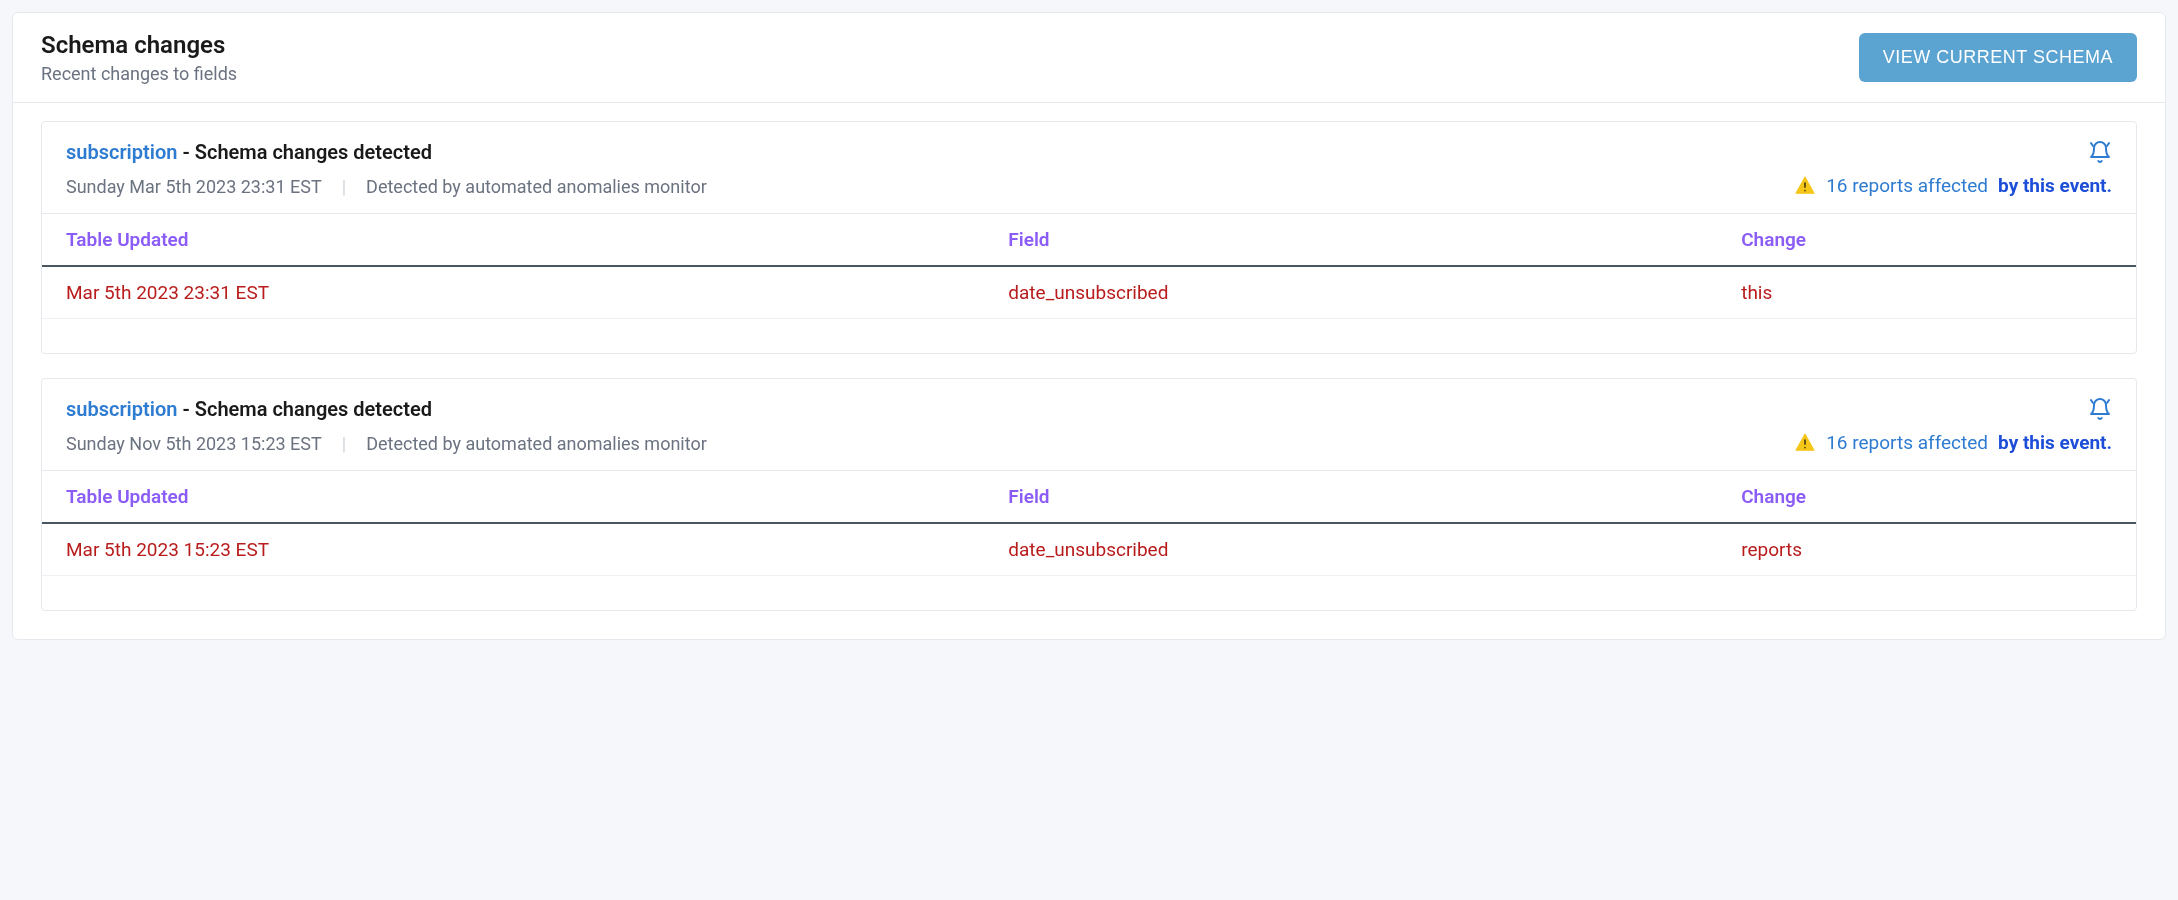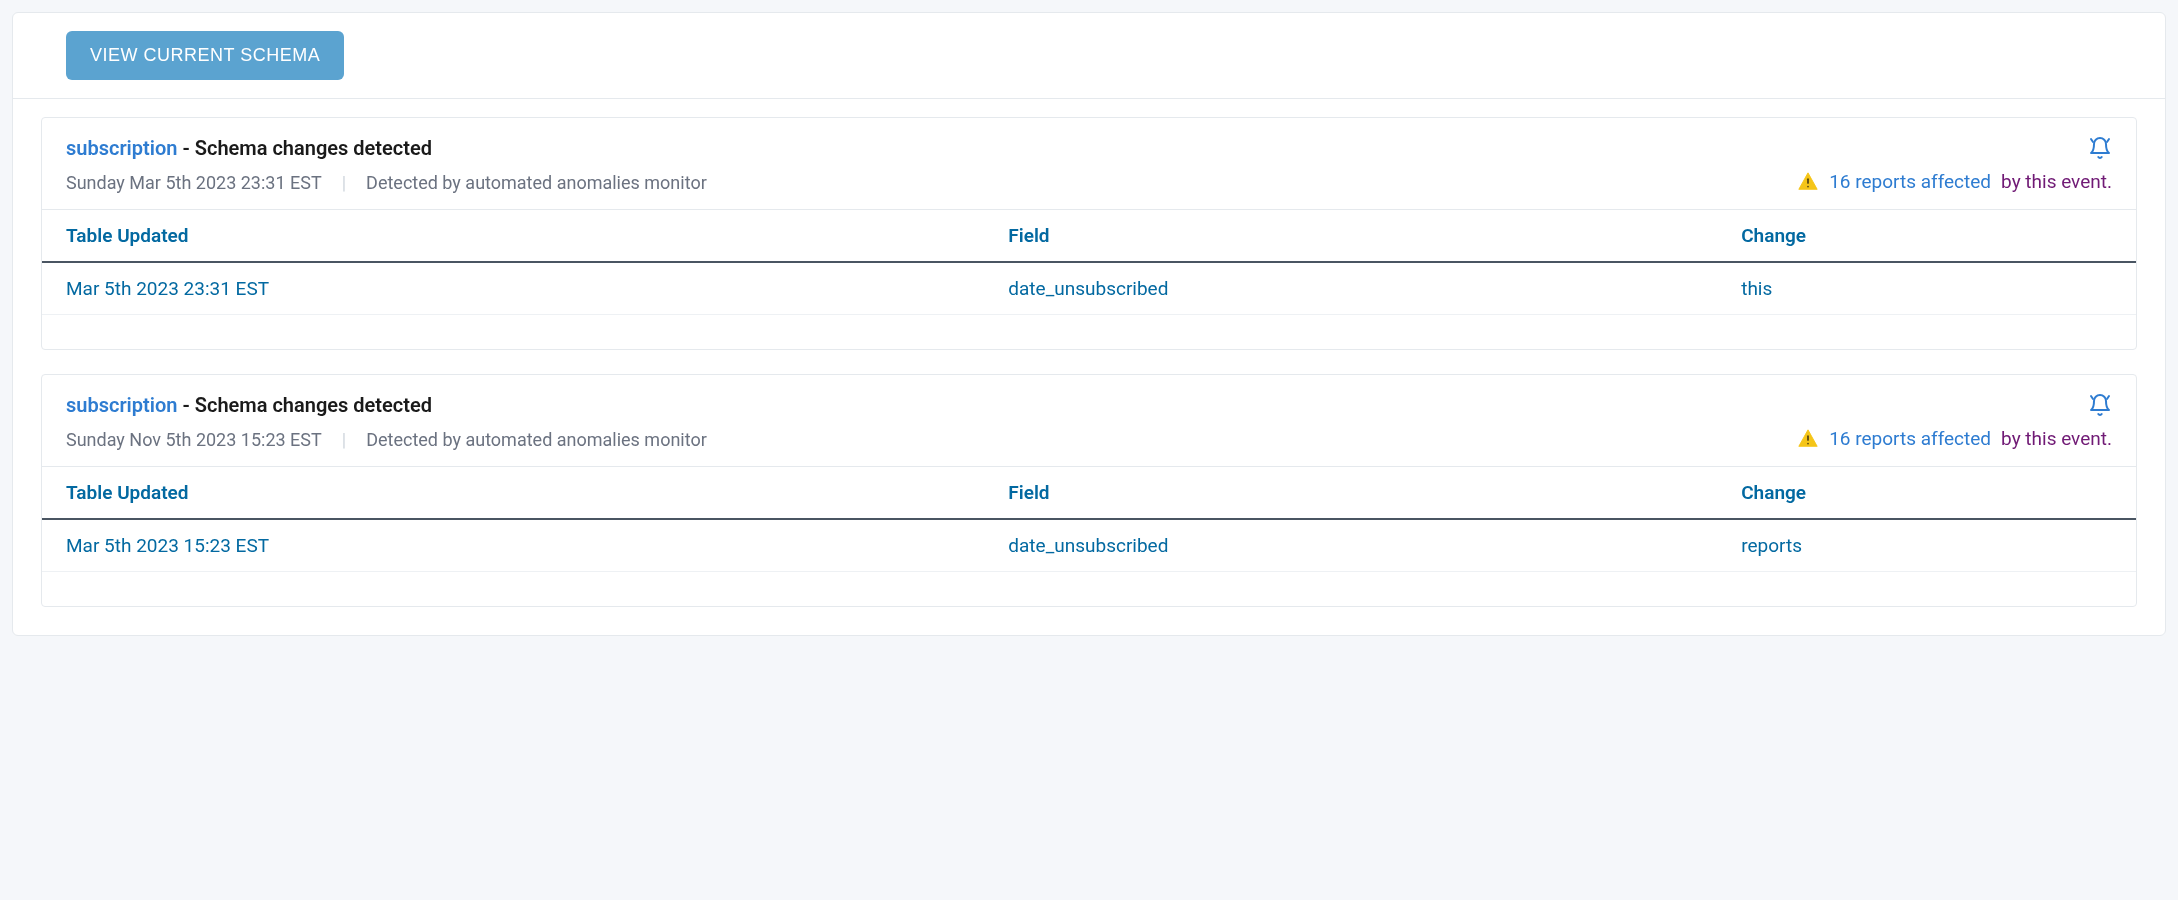--- a/index.html
+++ b/index.html
@@ -111,53 +111,58 @@
     }
     .warn-icon svg {
       display: block;
     }
     .reports-link {
       color: #2e7cd1;
       cursor: pointer;
       text-decoration: none;
     }
     .reports-suffix {
-      color: #701a75;
+      color: #1d4ed8;
+      font-weight: bold;
     }
     .event-table {
       width: 100%;
       border-collapse: collapse;
     }
     .event-table thead th {
       text-align: left;
       font-size: 19px;
       font-weight: 600;
-      color: #0369a1;
+      color: #8b5cf6;
       padding: 14px 24px;
       border-top: 1px solid #e5e9ed;
       border-bottom: 2px solid #4a5562;
     }
     .event-table tbody td {
       font-size: 19px;
-      color: #0369a1;
+      color: #b91c1c;
       padding: 14px 24px;
       border-bottom: 1px solid #eef1f4;
     }
     .col-updated { width: 45%; }
     .col-field { width: 35%; }
     .col-change { width: 20%; }
     .event-table-wrap {
       padding-bottom: 34px;
     }
   </style>
 </head>
 <body>
 
 <div class="panel">
   <div class="panel-header">
+    <div>
+      <div class="panel-title">Schema changes</div>
+      <div class="panel-subtitle">Recent changes to fields</div>
+    </div>
     <button class="btn-primary">VIEW CURRENT SCHEMA</button>
   </div>
 
   <div class="panel-body">
 
     <div class="event-card">
       <div class="event-head">
         <div class="event-title-row">
           <a class="event-link">subscription</a>
           <span class="sep-dash"> - </span>

